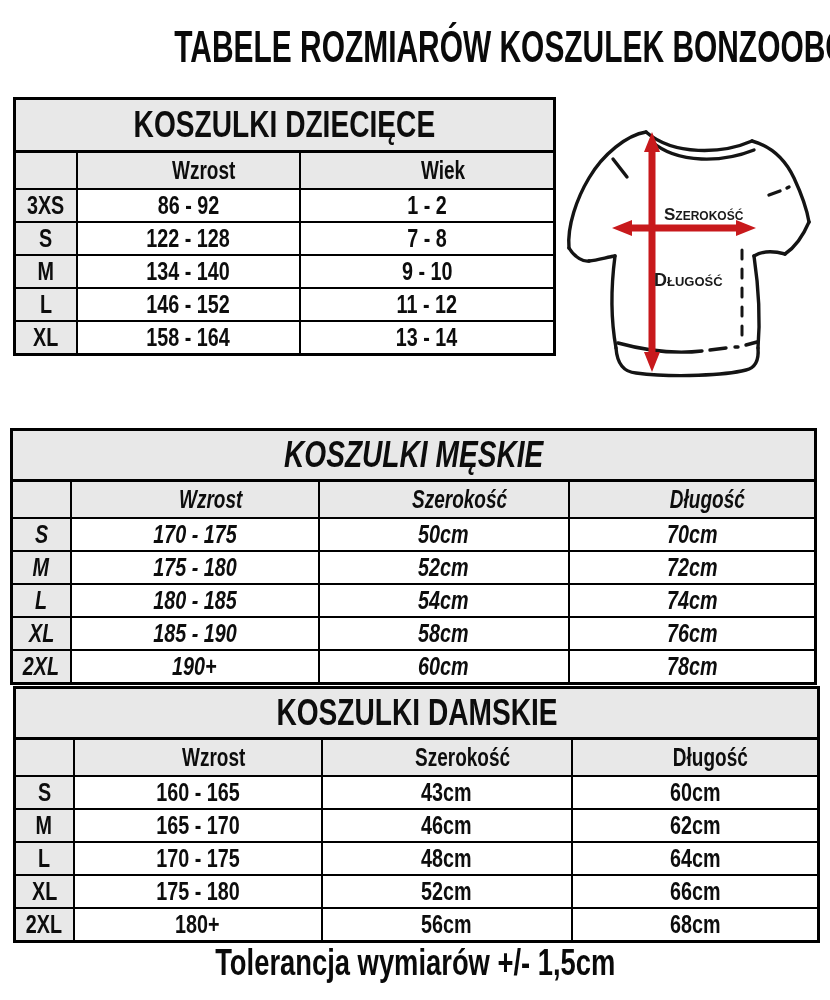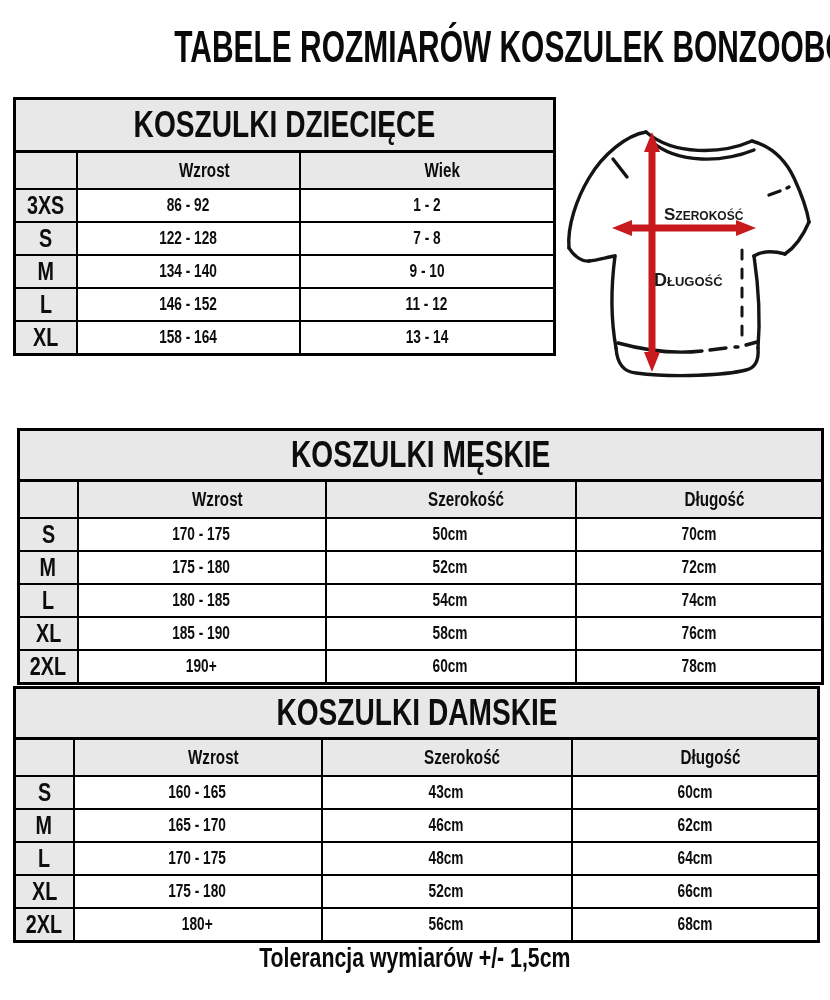--- a/index.html
+++ b/index.html
@@ -17,39 +17,39 @@
     text-align:center;font-size:44px;font-weight:bold;line-height:1.05;color:#0a0a0a;
   }
 
   table.szt{position:absolute;border-collapse:collapse;table-layout:fixed;background:#0ea5e9;}
   table.szt th,table.szt td{
     border:2px solid #000;text-align:center;vertical-align:middle;
     padding:0;font-weight:bold;color:#0d0d0d;overflow:hidden;
   }
   table.szt{border:3px solid #000;}
   tr.titlerow th{background:#e8e8e8;font-size:37px;height:50px;border-bottom:3px solid #000;}
-  tr.colhead th{background:#e8e8e8;font-size:20px;height:35px;padding-left:32px;}
-  tbody.rows td{font-size:18px;background:#ffffff;}
+  tr.colhead th{background:#e8e8e8;font-size:25px;height:35px;padding-left:32px;}
+  tbody.rows td{font-size:26px;background:#ffffff;}
   tbody.rows th.sizecol{background:#e8e8e8;font-size:26px;}
   tr.colhead th.sizecol{background:#e8e8e8;}
 
   #table-children{left:13px;top:97px;width:540px;}
   #table-children tbody.rows tr{height:32px;}
-  #table-men{left:17px;top:428px;width:804px;}
+  #table-men{left:10px;top:428px;width:804px;font-style:italic;}
   #table-men tbody.rows tr{height:31px;}
   #table-men tr.titlerow th{height:48px;}
   #table-women{left:13px;top:686px;width:804px;}
   #table-women tbody.rows tr{height:31px;}
   #table-women tr.titlerow th{height:48px;margin-left:20px;}
 
   .tshirt{position:absolute;left:556px;top:98px;width:274px;height:300px;}
 
   .footer{
     position:absolute;top:942px;left:0;width:830px;text-align:center;
-    font-size:28px;font-weight:bold;color:#0a0a0a;
+    font-size:36px;font-weight:bold;color:#0a0a0a;
   }
   svg text{font-family:"Liberation Sans","DejaVu Sans",sans-serif;}
 </style>
 </head>
 <body>
 
 <h1 class="page-title"><span class="cx2">TABELE ROZMIARÓW KOSZULEK BONZOOBOX.PL</span></h1>
 
 <table class="szt" id="table-children">
   <colgroup>

